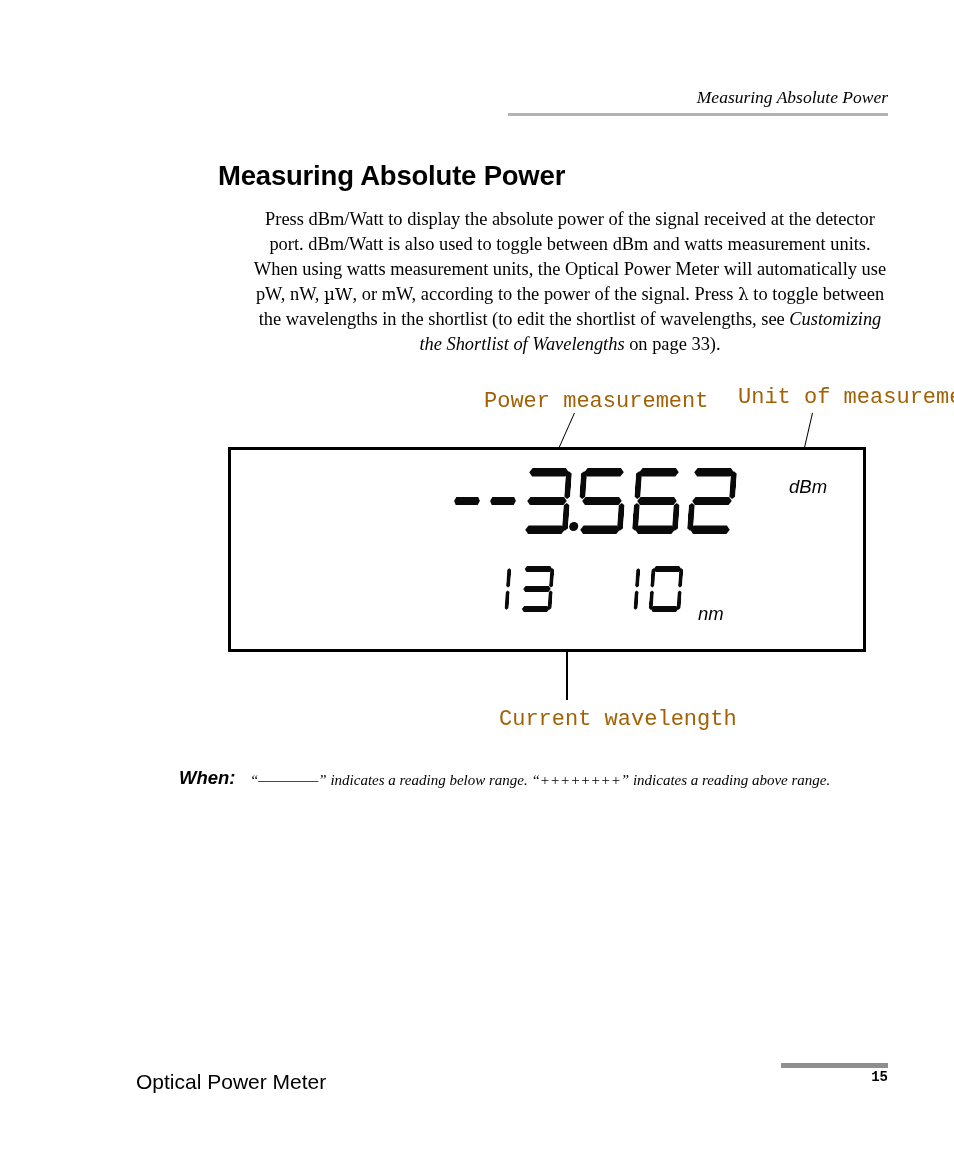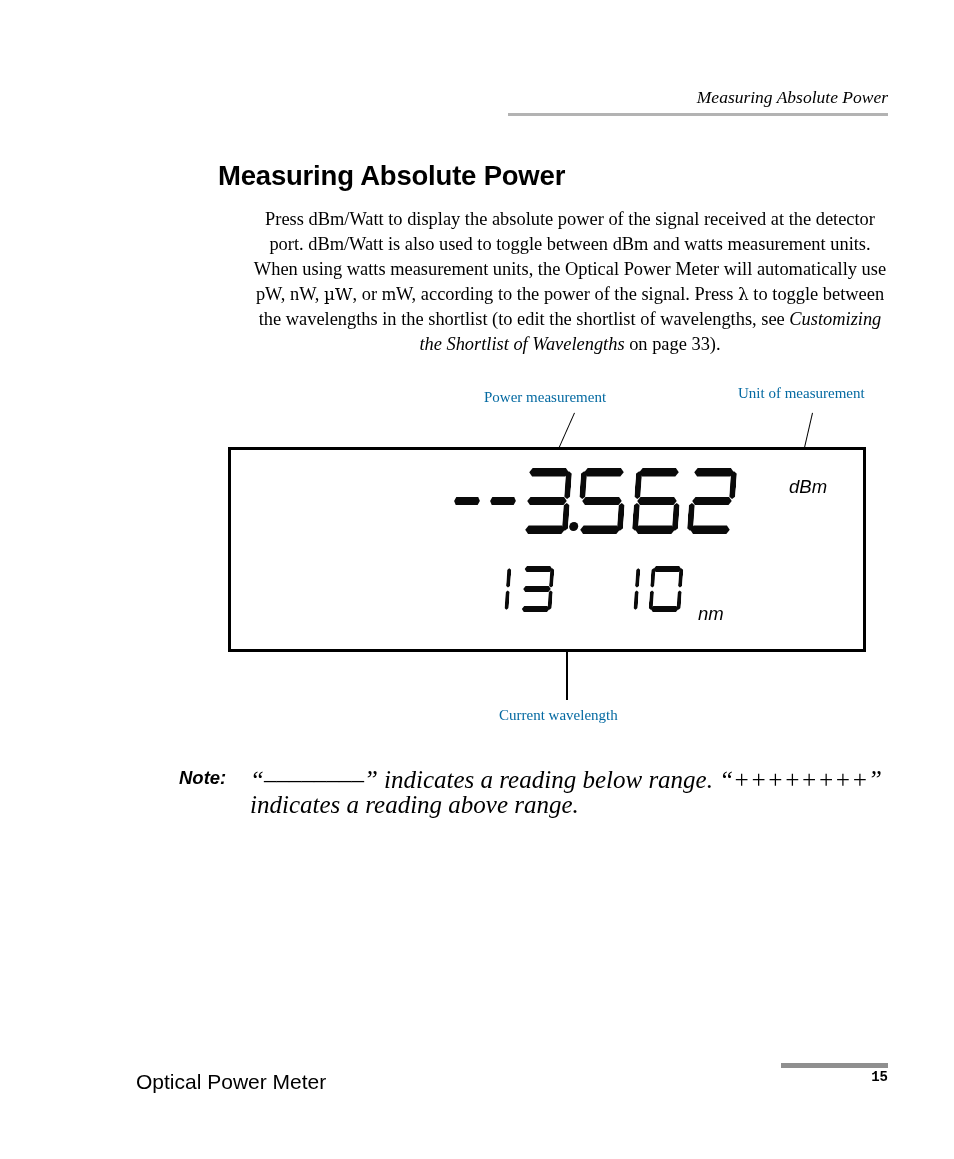--- a/index.html
+++ b/index.html
@@ -97,24 +97,24 @@
     width: 638px;
     height: 205px;
     border: 3px solid #000000;
     box-sizing: border-box;
     background: #ffffff;
   }
 
   
   .callout {
     position: absolute;
-    font-family: Liberation Serif, serif;
-    font-size: 15px;
-    white-space: nowrap;
-    color: #0369a1;
+    font-family: Liberation Mono, monospace;
+    font-size: 22px;
+    white-space: nowrap;
+    color: #a16207;
   }
   .callout-power { left: 484px; top: 389px; }
   .callout-unit  { left: 738px; top: 385px; }
   .callout-wave  { left: 499px; top: 707px; }
 
   
   .leader {
     position: absolute;
     background: #000000;
   }
@@ -240,21 +240,21 @@
     font-size: 18.5px;
     white-space: nowrap;
   }
   .note-text {
     position: absolute;
     left: 71px;
     top: 1px;
     width: 641px;
     font-family: "Liberation Serif", serif;
     font-style: italic;
-    font-size: 25px;
+    font-size: 15px;
     line-height: 24.9px;
   }
 
   
   .footer-left {
     position: absolute;
     left: 136px;
     top: 1070px;
     font-family: "Liberation Sans", sans-serif;
     font-size: 21px;
@@ -393,19 +393,19 @@
       <span class="seg v f"></span>
       <span class="seg h g off"></span>
     </span>
   </div>
 
   <div class="unit-label unit-dbm">dBm</div>
   <div class="unit-label unit-nm">nm</div>
 </div>
 
 <div class="note">
-  <div class="note-label">Note:</div>
+  <div class="note-label">When:</div>
   <div class="note-text">“––––––––” indicates a reading below range. “++++++++” indicates a reading above range.</div>
 </div>
 
 <div class="footer-left">Optical Power Meter</div>
 <div class="footer-rule"></div>
 <div class="footer-page">15</div>
 
 </body></html>

